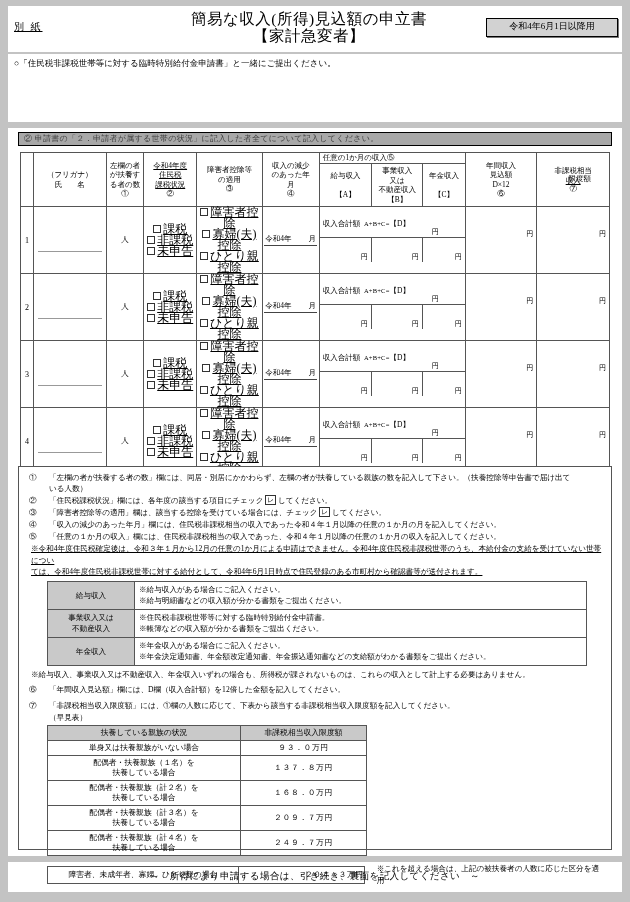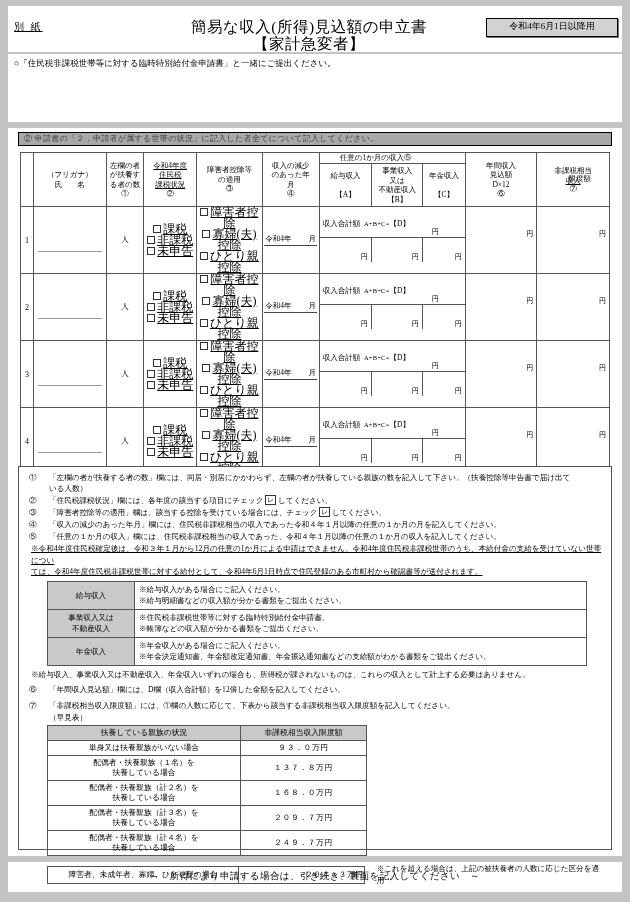--- a/index.html
+++ b/index.html
@@ -34,21 +34,20 @@
   .besshi {
     position: absolute; left: 14px; top: 20px;
     font-size: 10px; letter-spacing: 2px; text-decoration: underline;
   }
   .doc-title {
     position: absolute; left: 0; top: 10px; width: 618px;
     text-align: center;
     font-size: 15.5px;
     line-height: 17px;
     letter-spacing: 0.5px;
-    margin-top: 8px;
   }
   .doc-subtitle {
     display: block;
     font-size: 15.5px;
     line-height: 17px;
   }
   .date-box {
     position: absolute; left: 486px; top: 18px;
     width: 130px; height: 17px;
     border: 1.6px solid #000;
@@ -305,21 +304,21 @@
           <div>障害者控除等</div>
           <div>の適用</div>
           <div class="num">③</div>
         </td>
         <td rowspan="2" class="hd">
           <div>収入の減少</div>
           <div>のあった年</div>
           <div>月</div>
           <div class="num">④</div>
         </td>
-        <td class="hd" style="text-align:left;padding-left:20px;height:11px">任意の1か月の収入⑤</td>
+        <td class="hd" style="text-align:left;padding-left:3px;height:11px">任意の1か月の収入⑤</td>
         <td rowspan="2" class="hd">
           <div>年間収入</div>
           <div>見込額</div>
           <div>D×12</div>
           <div class="num">⑥</div>
         </td>
         <td rowspan="2" class="hd">
           <div>非課税相当</div>
           <div class="u">収入</div>
             <div style="margin-top:-11px">&nbsp;&nbsp;&nbsp;&nbsp;&nbsp;&nbsp;&nbsp;限度額</div>

